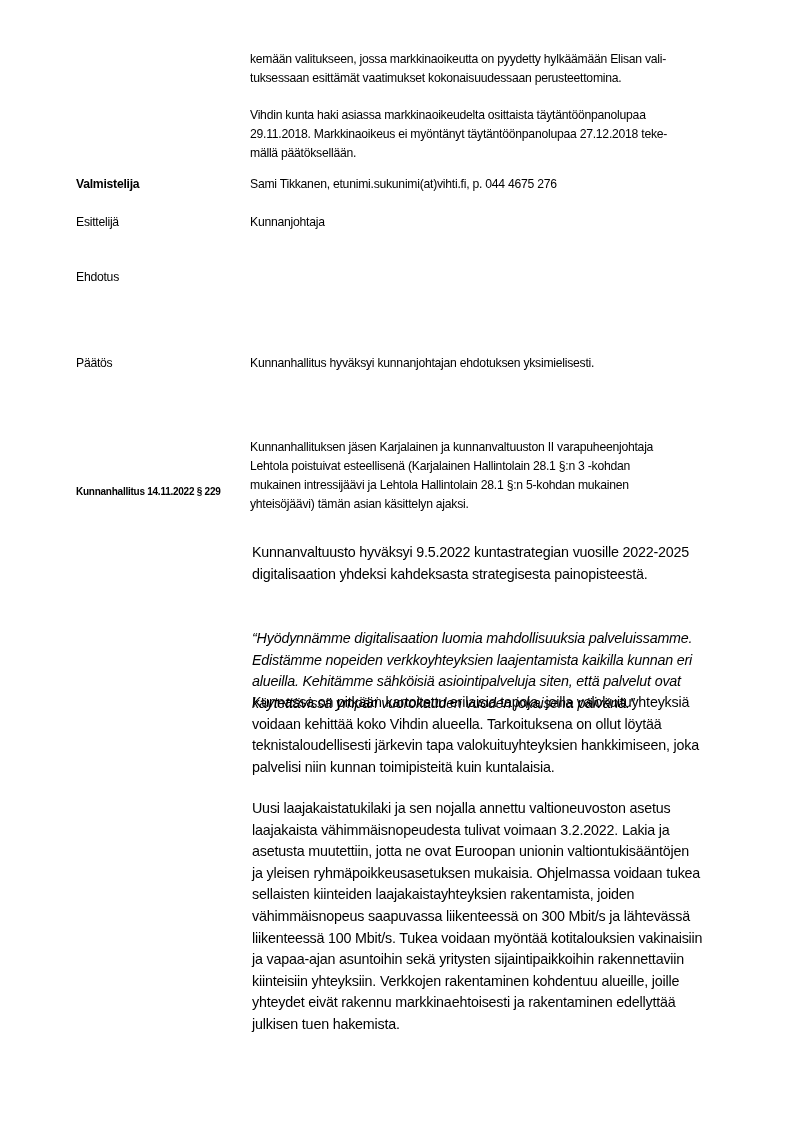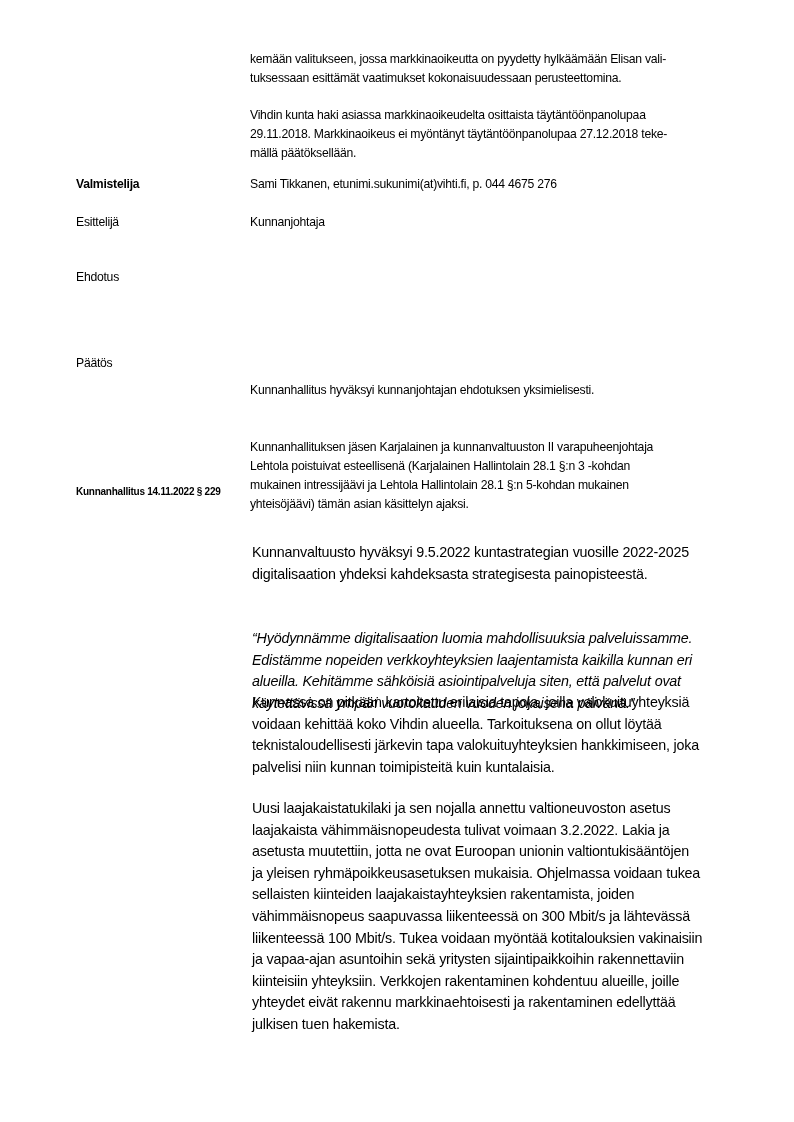--- a/index.html
+++ b/index.html
@@ -26,21 +26,21 @@
 
   <p class="label p1" style="top:175px;font-weight:bold;">Valmistelija</p>
   <p class="block p1 body-col" style="top:175px;">Sami Tikkanen, etunimi.sukunimi(at)vihti.fi, p. 044 4675 276</p>
 
   <p class="label p1" style="top:213px;">Esittelijä</p>
   <p class="block p1 body-col" style="top:213px;">Kunnanjohtaja</p>
 
   <p class="label p1" style="top:248px;margin-top:20px;">Ehdotus</p>
 
   <p class="label p1" style="top:354px;">Päätös</p>
-  <p class="block p1 body-col" style="top:354px;margin-top:27px;">Kunnanhallitus hyväksyi kunnanjohtajan ehdotuksen yksimielisesti.</p>
+  <p class="block p1 body-col" style="top:354px;">Kunnanhallitus hyväksyi kunnanjohtajan ehdotuksen yksimielisesti.</p>
   <p class="block p1 body-col" style="top:390px; white-space:pre-line;margin-top:48px;">Kunnanhallituksen jäsen Karjalainen ja kunnanvaltuuston II varapuheenjohtaja
 Lehtola poistuivat esteellisenä (Karjalainen Hallintolain 28.1 §:n 3 -kohdan
 mukainen intressijäävi ja Lehtola Hallintolain 28.1 §:n 5-kohdan mukainen
 yhteisöjäävi) tämän asian käsittelyn ajaksi.</p>
 
   <p class="block p1" style="left:76px; top:482px; font-size:10px;font-weight:bold;">Kunnanhallitus 14.11.2022 § 229</p>
 
   <p class="block p2 body-col2" style="top:542px; white-space:pre-line;">Kunnanvaltuusto hyväksyi 9.5.2022 kuntastrategian vuosille 2022-2025
 digitalisaation yhdeksi kahdeksasta strategisesta painopisteestä.</p>
   <p class="block p2 body-col2 quote" style="top:628px; white-space:pre-line;">“Hyödynnämme digitalisaation luomia mahdollisuuksia palveluissamme.

